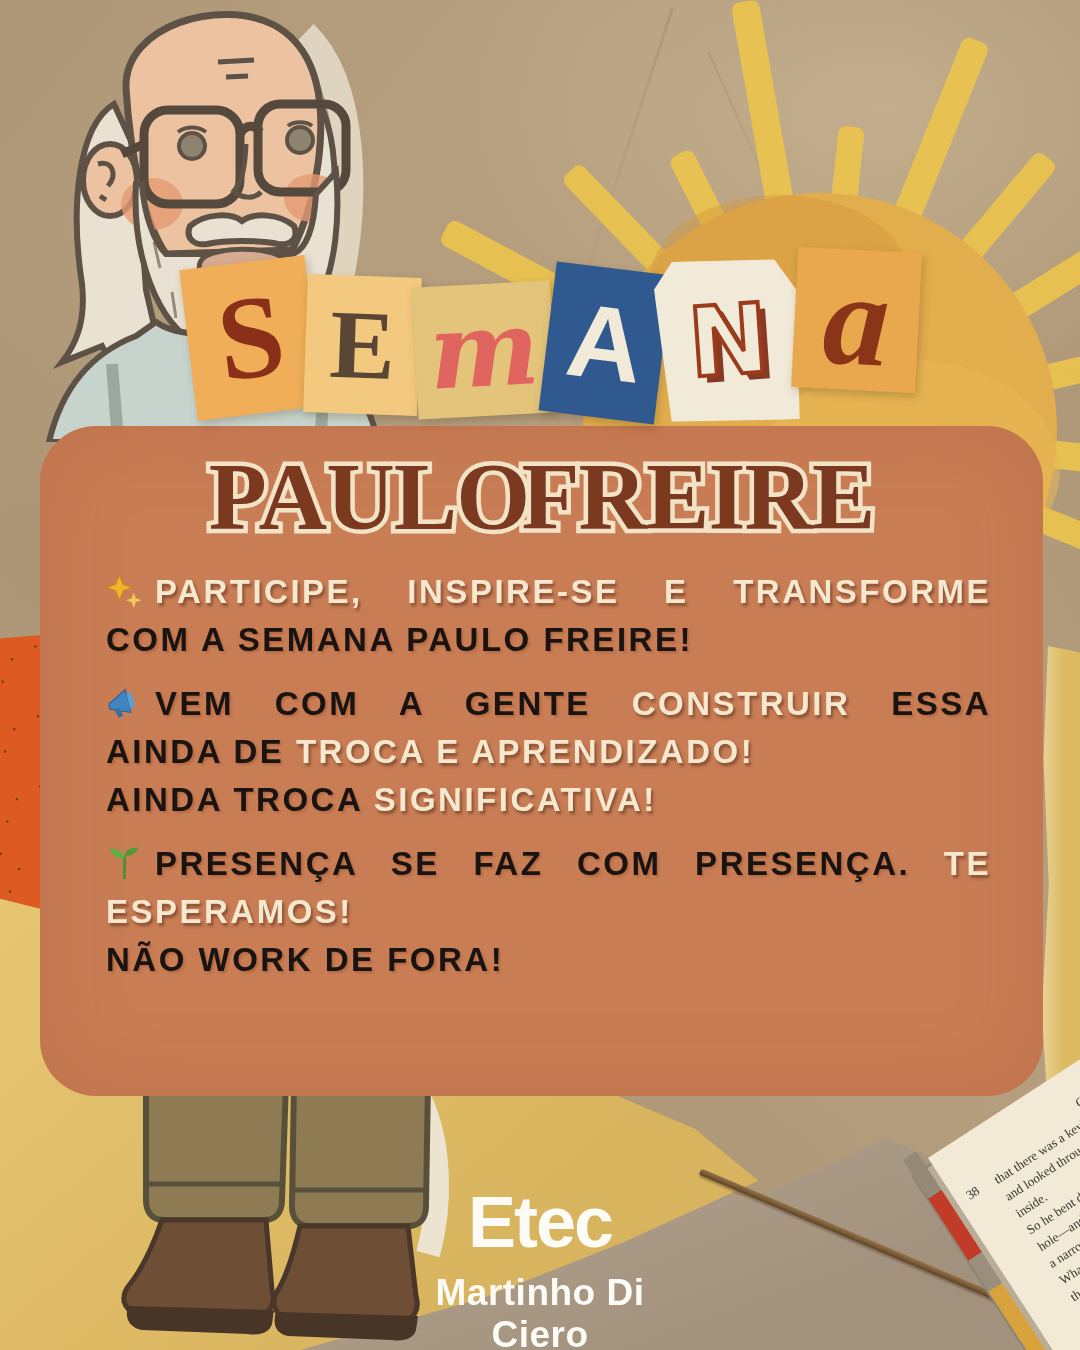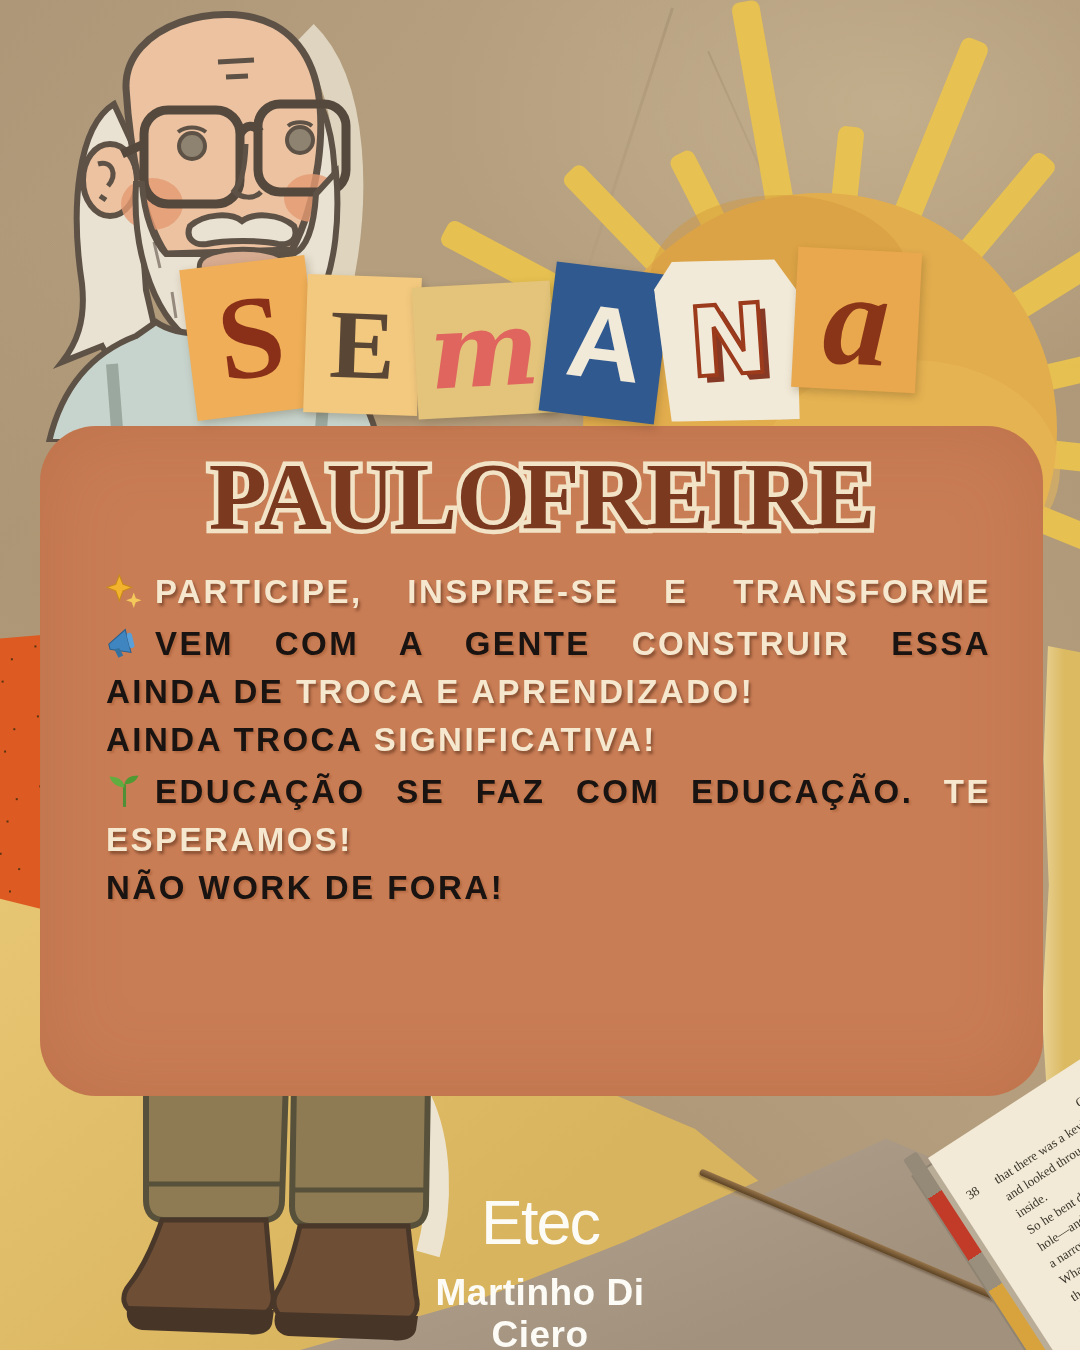--- a/index.html
+++ b/index.html
@@ -74,21 +74,21 @@
   .title-wrap{position:relative;text-align:center;margin-top:12px;height:118px;
     font-family:"Liberation Serif","DejaVu Serif",serif;font-size:95px;font-weight:bold;
     letter-spacing:-1px;word-spacing:-0.32em;line-height:118px;}
   .title-outline{position:absolute;left:0;right:0;top:0;color:#7b3a20;
     -webkit-text-stroke:9px #f3e3c6;text-shadow:3px 4px 0 rgba(96,48,22,.35);}
   .title-fill{position:relative;color:#7b3a20;}
   .card-body{padding:12px 52px 0 66px;font-weight:bold;font-size:33px;line-height:48px;
     letter-spacing:2.5px;}
   .bodyline{min-height:48px;}
   .bodyline.just{text-align:justify;text-align-last:justify;}
-  .bodyline.pstart{margin-top:4px;}
+  .bodyline.pstart{margin-top:16px;}
   .seg.cream{color:var(--cream,#f6e8cf);text-shadow:2px 3px 3px rgba(72,36,16,.5);}
   .seg.dark{color:var(--dark,#191411);text-shadow:2px 2px 2px rgba(150,80,40,.4);}
   .emoji{display:inline-block;vertical-align:-7px;margin-right:12px;}
   .emoji svg{width:37px;height:37px;}
 
   .headline{position:absolute;left:188px;top:262px;z-index:12;display:flex;align-items:flex-start;pointer-events:none;}
   .tile{display:inline-flex;align-items:center;justify-content:center;
     box-shadow:2px 4px 8px rgba(70,50,25,.25);}
   .tletter{font-weight:bold;line-height:1;}
   .tile1{width:126px;height:152px;transform:rotate(-7deg);font-family:"Liberation Serif",serif;font-size:118px;}
@@ -97,21 +97,21 @@
   .tile4{width:116px;height:150px;transform:rotate(7deg) translateY(6px);margin-left:-4px;font-family:"Liberation Sans",sans-serif;font-size:104px;}
   .tile5{width:142px;height:166px;transform:rotate(-4deg) translateY(-4px);margin-left:-6px;
     font-family:"DejaVu Sans",sans-serif;font-size:96px;
     clip-path:polygon(14% 0,86% 3%,100% 22%,96% 100%,6% 96%,0 16%);}
   .tile5 .tletter{-webkit-text-stroke:4px #9c3a1c;text-shadow:7px 7px 0 rgba(122,38,18,.9);}
   .tile6{width:124px;height:140px;transform:rotate(3deg) translateY(-12px);margin-left:-6px;
     font-family:"Liberation Serif",serif;font-size:132px;font-style:italic;}
 
   .logo{position:absolute;left:50%;transform:translateX(-50%);top:1178px;z-index:11;
     width:280px;color:#fcfbf5;text-align:center;}
-  .logo-brand{font-size:63px;font-weight:normal;line-height:88px;letter-spacing:-2px;}
+  .logo-brand{font-size:72px;font-weight:bold;line-height:88px;letter-spacing:-2px;}
   .logo-unit{font-size:37px;font-weight:bold;margin-top:6px;letter-spacing:.5px;}
 </style>
 </head>
 <body>
 
 <div class="canvas">
   <div class="bg"></div>
   <div class="crease crease1"></div>
   <div class="crease crease2"></div>
 
@@ -208,34 +208,35 @@
   <div class="card" style="background: rgb(201, 125, 85);">
     <div class="title-wrap">
       <span class="title-outline" aria-hidden="true">PAULO FREIRE</span>
       <span class="title-fill">PAULO FREIRE</span>
     </div>
     <div class="card-body">
         <div class="bodyline just"><span class="emoji" aria-label="✨"><svg viewBox="0 0 36 36">
               <path d="M13 2 L16.5 11 L25 14 L16.5 17.5 L13 27 L9.5 17.5 L1 14 L9.5 11 Z" fill="#f3b32c" stroke="#c98a1a"></path>
               <path d="M27 19 L29 24.5 L34.5 26.5 L29 28.5 L27 34 L25 28.5 L19.5 26.5 L25 24.5 Z" fill="#f4c85a"></path>
             </svg></span><span class="seg cream">PARTICIPE, INSPIRE-SE E TRANSFORME</span> </div>
+        <div class="bodyline"><span class="seg dark">COM A SEMANA PAULO FREIRE!</span> </div>
         <div class="bodyline just pstart"><span class="emoji" aria-label="📣"><svg viewBox="0 0 36 36">
               <g transform="rotate(-14 18 18)">
                 <path d="M3 15 L22 5 L22 28 L3 20 Z" fill="#3f86c0" stroke="#2a5f8e"></path>
                 <rect x="22" y="9" width="5" height="15" rx="2" fill="#5aa0d8"></rect>
                 <path d="M7 21 L9 30 L14 29 L12 21 Z" fill="#35719f"></path>
               </g>
             </svg></span><span class="seg dark">VEM COM A GENTE</span> <span class="seg cream">CONSTRUIR</span> <span class="seg dark">ESSA</span> </div>
         <div class="bodyline"><span class="seg dark">AINDA DE</span> <span class="seg cream">TROCA E APRENDIZADO!</span> </div>
         <div class="bodyline"><span class="seg dark">AINDA TROCA</span> <span class="seg cream">SIGNIFICATIVA!</span> </div>
         <div class="bodyline just pstart"><span class="emoji" aria-label="🌱"><svg viewBox="0 0 36 36">
               <path d="M18 33 C18 22 18 16 18 11" stroke="#4f8f35" stroke-width="3" fill="none"></path>
               <path d="M18 14 C8 14 4.5 7 3.5 3.5 C12 3.5 17 7 18 14 Z" fill="#62ad3f"></path>
               <path d="M18 11 C26 11 30.5 6.5 31.5 2.5 C23 2.5 19 5.5 18 11 Z" fill="#4f9a33"></path>
-            </svg></span><span class="seg dark">EDUCAÇÃO SE FAZ COM EDUCAÇÃO.</span> <span class="seg cream">TE</span> </div>
+            </svg></span><span class="seg dark">PRESENÇA SE FAZ COM PRESENÇA.</span> <span class="seg cream">TE</span> </div>
         <div class="bodyline"><span class="seg cream">ESPERAMOS!</span> </div>
         <div class="bodyline"><span class="seg dark">NÃO WORK DE FORA!</span> </div>
       </div>
   </div>
 
   <div class="headline">
       <span class="tile tile1" style="background: rgb(239, 174, 87);">
         <span class="tletter" style="color: rgb(138, 47, 24);">S</span>
       </span>
       <span class="tile tile2" style="background: rgb(243, 201, 127);">

